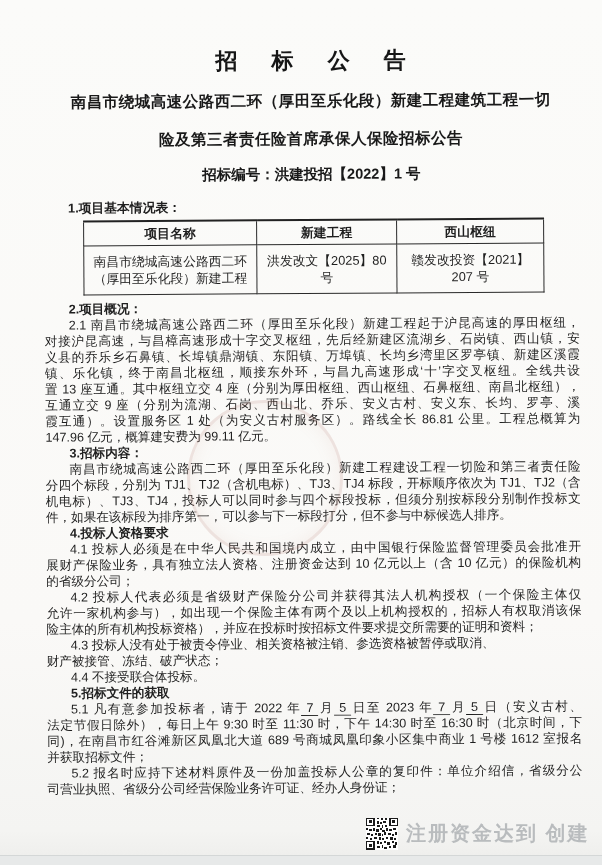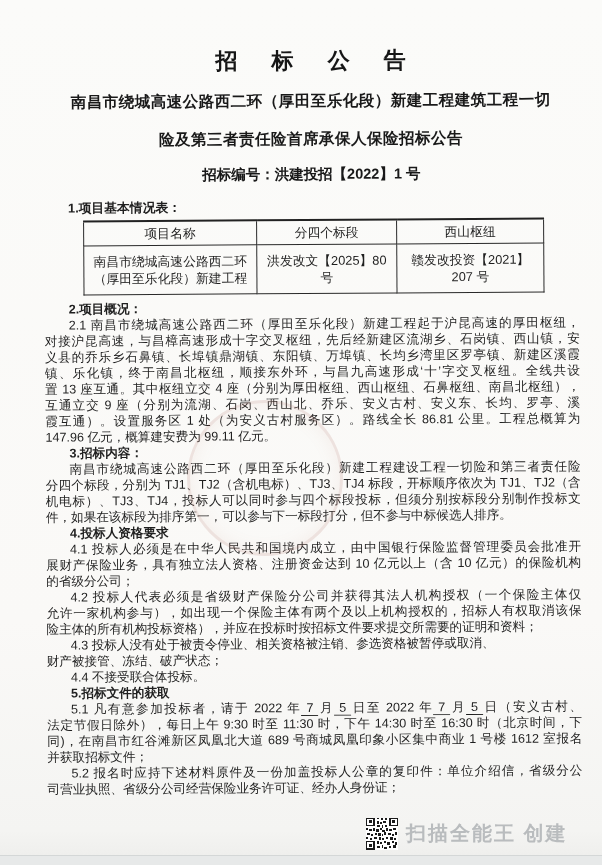--- a/index.html
+++ b/index.html
@@ -22,21 +22,21 @@
   .tender-no{margin-top:15px;text-align:center;font-size:14.5px;font-weight:bold;color:#191919;}
   .sec-heading-1{margin:15px 0 3px 24px;font-size:12.8px;font-weight:bold;}
   table.info{
     border-collapse:collapse;margin-left:39px;width:460px;table-layout:fixed;
     font-size:12.8px;
   }
   table.info th,table.info td{
     border:1px solid #2a2a2a;text-align:center;vertical-align:middle;
     padding:2px 6px;line-height:17px;
   }
-  table.info th{height:19px;font-weight:normal;border-top:2px solid #222;margin-top:24px;}
+  table.info th{height:19px;font-weight:bold;border-top:2px solid #222;margin-top:24px;}
   table.info td{height:44px;}
   .col1{width:173px;}.col2{width:140px;}.col3{width:147px;}
   .body-lines{margin-top:6px;font-size:12.6px;line-height:16px;}
   .ln{height:16px;white-space:nowrap;}
   .ln.h{font-weight:bold;margin-left:24px;}
   .ln.p,.ln.pe{margin-left:24px;}
   .ln.p,.ln.f{text-align:justify;text-align-last:justify;white-space:normal;overflow:hidden;}
   .ln.p{width:511px;}
   .ln.f{width:535px;}
   .u{border-bottom:1px solid #1f1f1f;padding:0 5px;}
@@ -69,21 +69,21 @@
 
     <table class="info">
       <colgroup>
           <col class="col1">
           <col class="col2">
           <col class="col3">
         </colgroup>
       <tbody>
           <tr>
         <th>项目名称</th>
-        <th>分四个标段</th>
+        <th>新建工程</th>
         <th>西山枢纽</th>
       </tr>
       <tr>
         <td>南昌市绕城高速公路西二环（厚田至乐化段）新建工程</td>
         <td>洪发改文【2025】80 号</td>
         <td>赣发改投资【2021】207 号</td>
       </tr>
     </tbody>
       </table>
 
@@ -106,21 +106,21 @@
         <div class="ln p">4.1 投标人必须是在中华人民共和国境内成立，由中国银行保险监督管理委员会批准开</div>
         <div class="ln f">展财产保险业务，具有独立法人资格、注册资金达到 10 亿元以上（含 10 亿元）的保险机构</div>
         <div class="ln e">的省级分公司；</div>
         <div class="ln p">4.2 投标人代表必须是省级财产保险分公司并获得其法人机构授权（一个保险主体仅</div>
         <div class="ln f">允许一家机构参与），如出现一个保险主体有两个及以上机构授权的，招标人有权取消该保</div>
         <div class="ln e">险主体的所有机构投标资格），并应在投标时按招标文件要求提交所需要的证明和资料；</div>
         <div class="ln pe">4.3 投标人没有处于被责令停业、相关资格被注销、参选资格被暂停或取消、</div>
         <div class="ln e">财产被接管、冻结、破产状态；</div>
         <div class="ln pe">4.4 不接受联合体投标。</div>
         <div class="ln h">5.招标文件的获取</div>
-        <div class="ln p"><span>5.1 凡有意参加投标者，请于 2022 年</span><span class="u">7</span><span>月</span><span class="u">5</span><span>日至 2022 年</span><span class="u">7</span><span>月</span><span class="u">5</span><span>日（安义古村、</span></div>
+        <div class="ln p"><span>5.1 凡有意参加投标者，请于 2022 年</span><span class="u">7</span><span>月</span><span class="u">5</span><span>日至 2023 年</span><span class="u">7</span><span>月</span><span class="u">5</span><span>日（安义古村、</span></div>
         <div class="ln f">法定节假日除外），每日上午 9:30 时至 11:30 时，下午 14:30 时至 16:30 时（北京时间，下</div>
         <div class="ln f">同)，在南昌市红谷滩新区凤凰北大道 689 号商城凤凰印象小区集中商业 1 号楼 1612 室报名</div>
         <div class="ln e">并获取招标文件；</div>
         <div class="ln p">5.2 报名时应持下述材料原件及一份加盖投标人公章的复印件：单位介绍信，省级分公</div>
         <div class="ln e">司营业执照、省级分公司经营保险业务许可证、经办人身份证；</div>
       </div>
   </div>
 
   <div class="stamp"></div>
 
@@ -182,17 +182,17 @@
         <rect x="22" y="25" width="3" height="3"></rect>
           <rect x="27" y="24" width="2" height="2"></rect>
           <rect x="30" y="25" width="2" height="3"></rect>
         <rect x="11" y="29" width="3" height="2"></rect>
           <rect x="16" y="28" width="2" height="3"></rect>
           <rect x="19" y="30" width="3" height="2"></rect>
         <rect x="24" y="29" width="2" height="2"></rect>
           <rect x="28" y="28" width="3" height="3"></rect>
       </g>
     </svg>
-    <span class="wm-text">扫描全能王 创建</span>
+    <span class="wm-text">注册资金达到 创建</span>
   </div>
 
   <div class="bottom-strip"></div>
 </div>
 
 </body></html>

